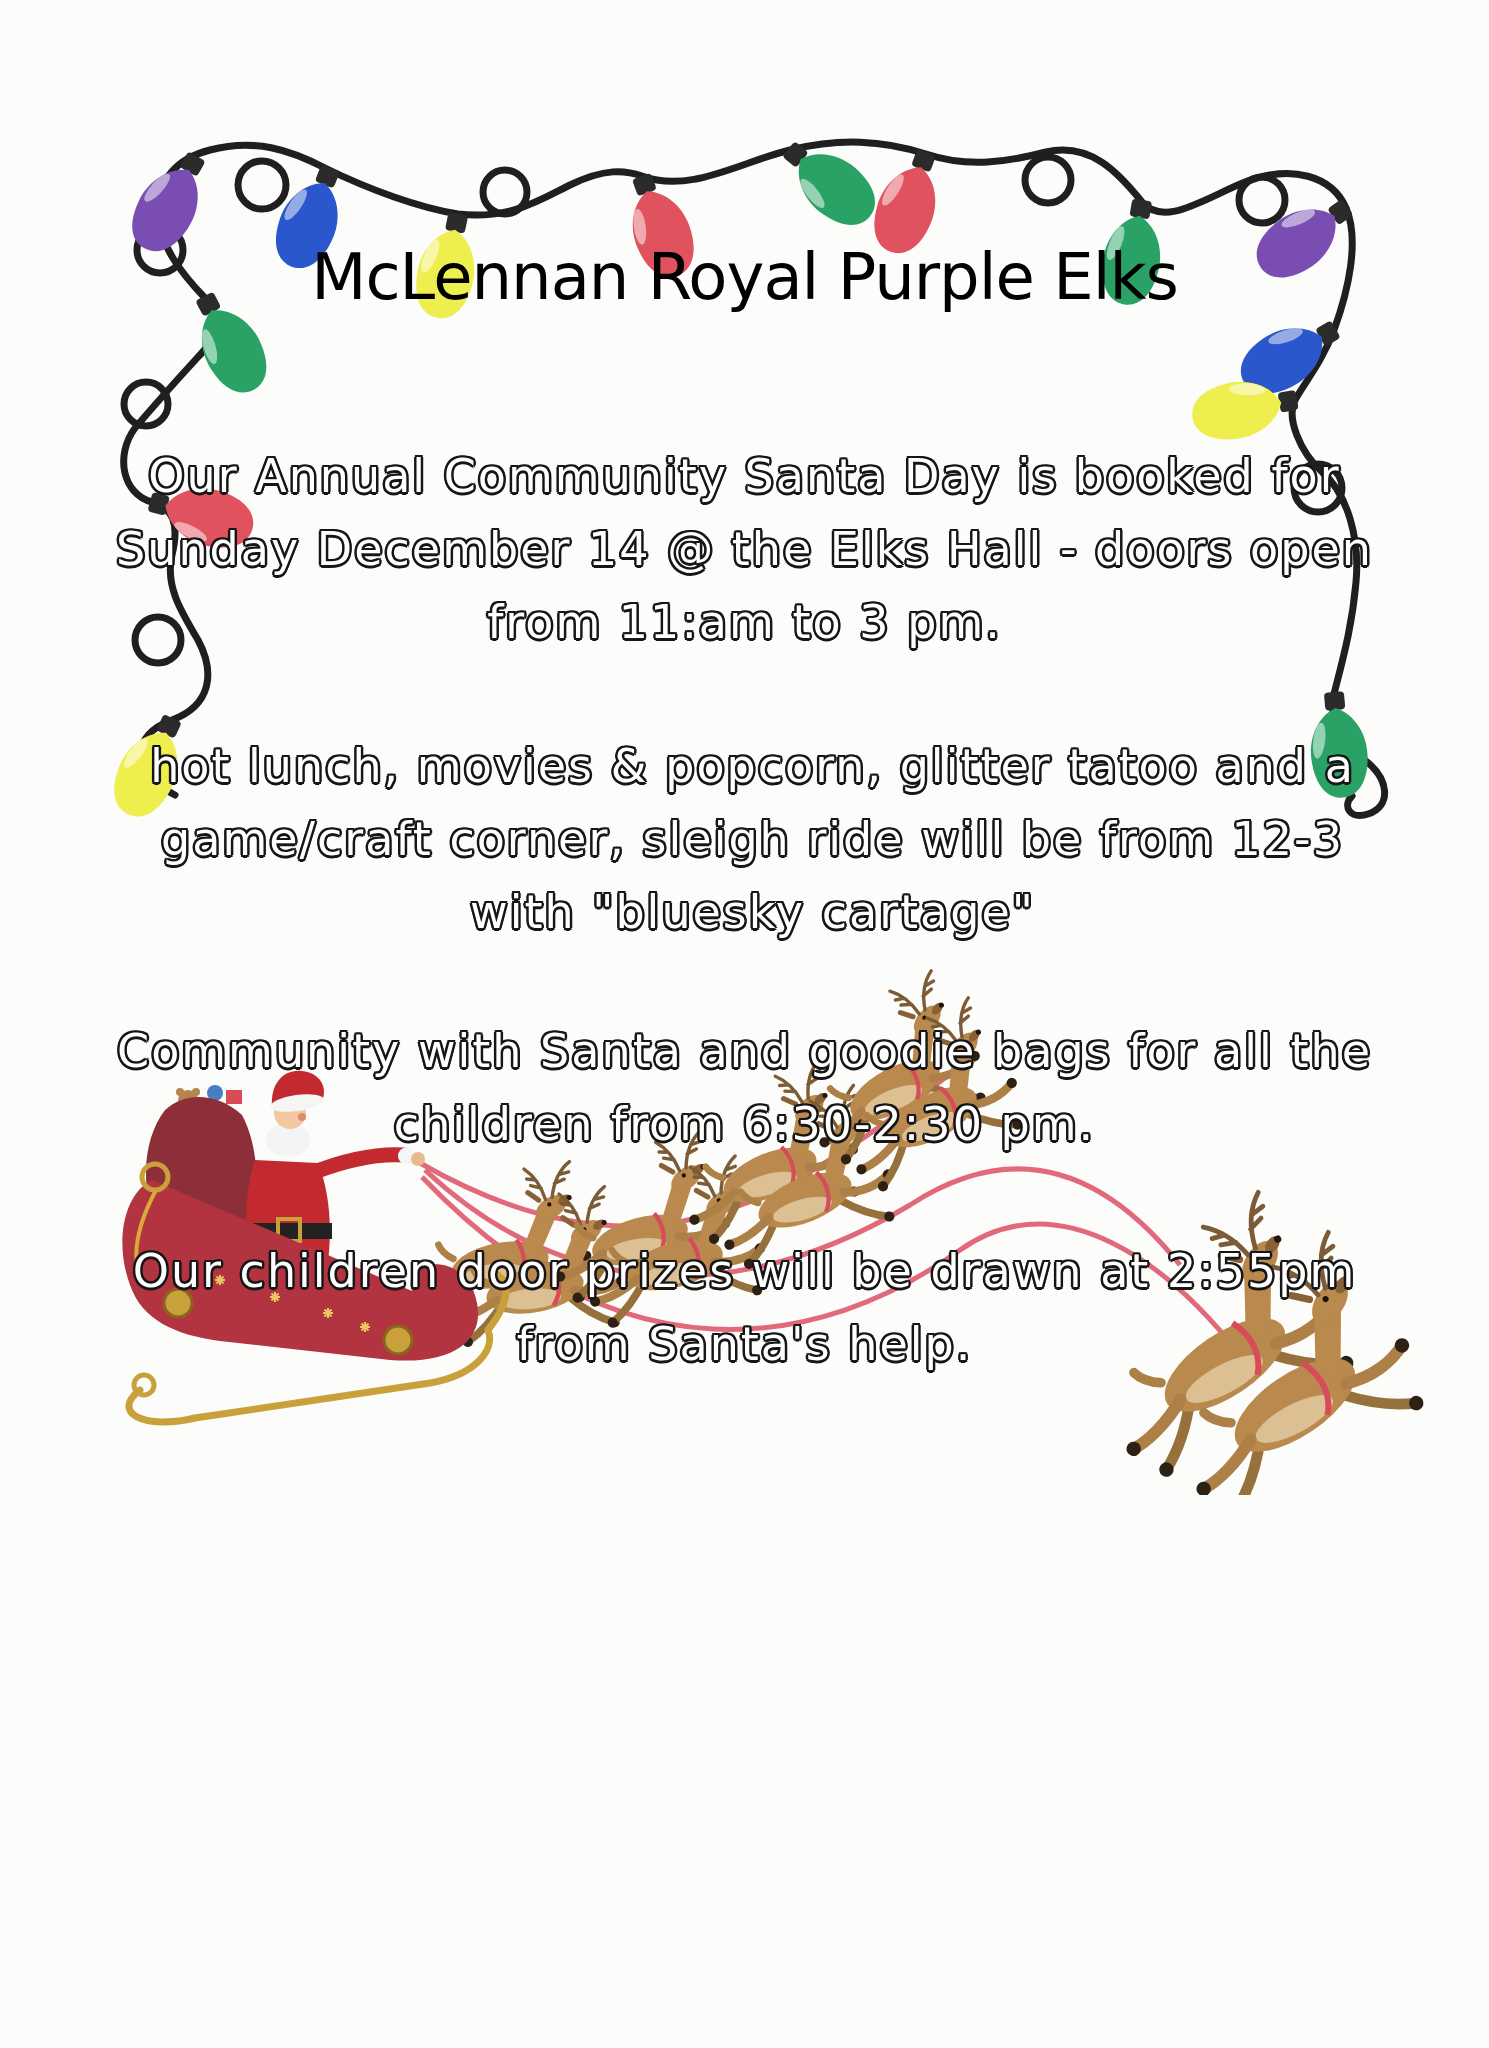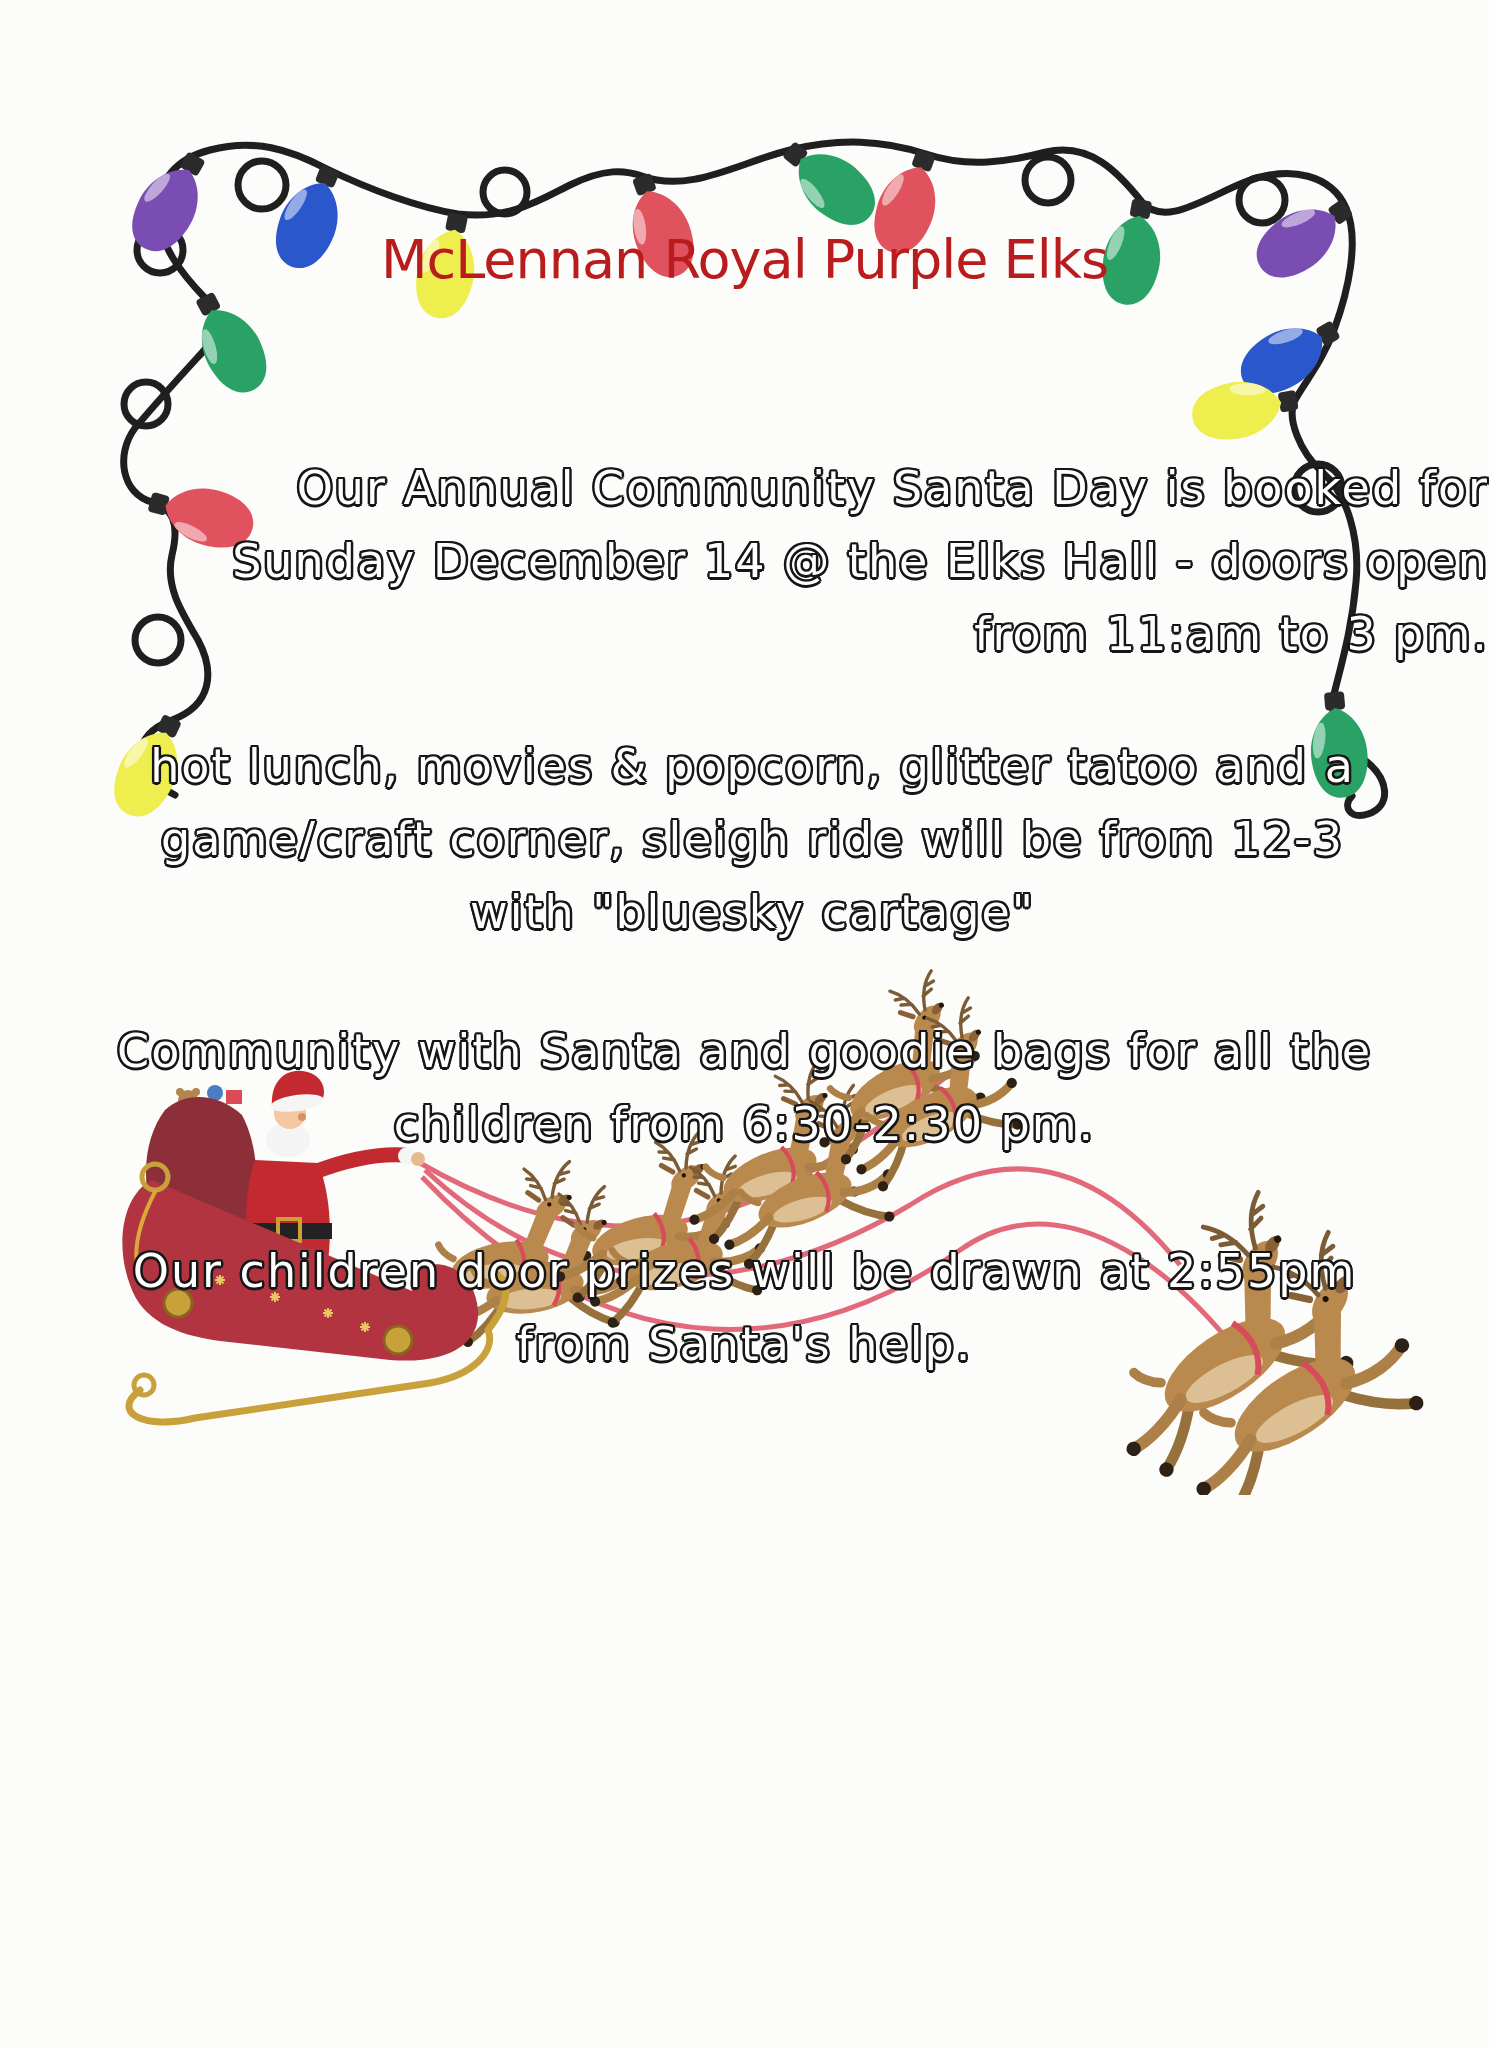--- a/index.html
+++ b/index.html
@@ -6,40 +6,40 @@
   body{background:#e8e8e6;font-family:"DejaVu Sans",sans-serif;}
   .page{
     position:relative;
     width:1489px;height:2048px;
     background:#fcfcfa;
     overflow:hidden;
   }
   .lights-svg{position:absolute;left:0;top:0;z-index:1;}
   .sleigh-svg{position:absolute;left:60px;top:935px;z-index:1;}
   .flyer-title{
-    position:absolute;left:0;right:0;top:228px;
+    position:absolute;left:0;right:0;top:240px;
     text-align:center;z-index:2;
-    font-size:54px;letter-spacing:-1px;color:#b91c1c;
+    font-size:64px;letter-spacing:-1px;color:#000000;
     font-family:"DejaVu Sans",sans-serif;
   }
   .para{
     position:absolute;left:0;right:0;z-index:3;
     text-align:center;
   }
   .outline-line{
     height:73px;line-height:73px;
     font-size:46px;letter-spacing:2px;
     color:#ffffff;white-space:nowrap;
     text-shadow:
       2.5px 0 0 #161616,-2.5px 0 0 #161616,
       0 2.5px 0 #161616,0 -2.5px 0 #161616,
       1.8px 1.8px 0 #161616,-1.8px 1.8px 0 #161616,
       1.8px -1.8px 0 #161616,-1.8px -1.8px 0 #161616;
   }
-  .p1{top:452px;text-align:right;} .p2{top:730px;margin-left:16px;} .p3{top:1015px;} .p4{top:1235px;}
+  .p1{top:440px;} .p2{top:730px;margin-left:16px;} .p3{top:1015px;} .p4{top:1235px;}
 </style>
 </head>
 <body>
 
 <div class="page">
 
   <svg class="lights-svg" width="1489" height="850" viewBox="0 0 1489 850">
     <defs>
       <g id="bulb">
         <rect x="-10" y="-2" width="20" height="18" rx="4" fill="#2b2b2b"></rect>

